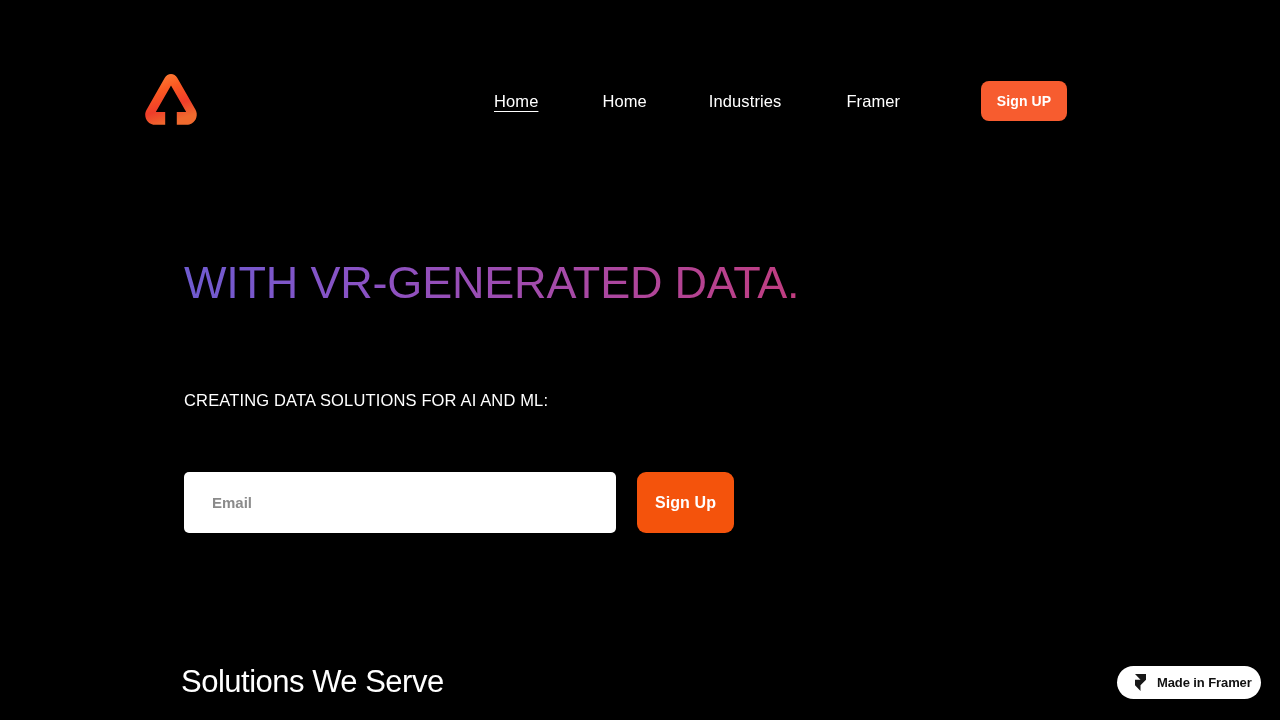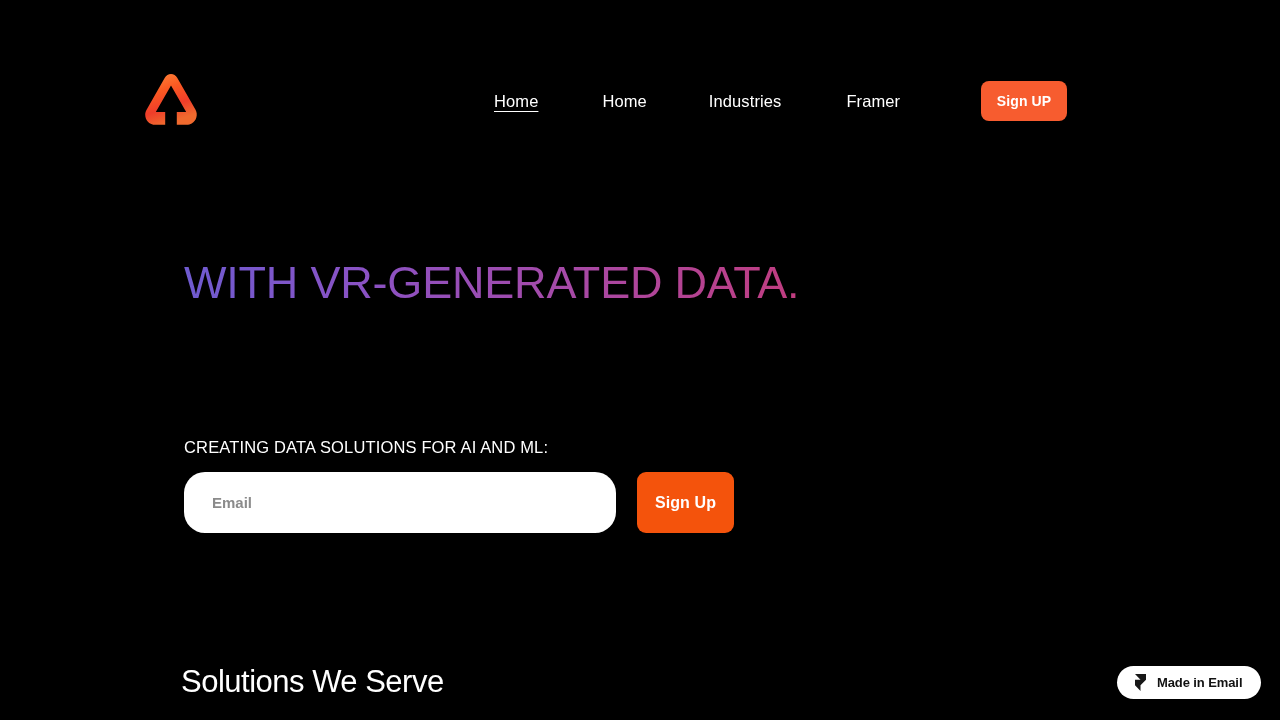--- a/index.html
+++ b/index.html
@@ -83,33 +83,32 @@
   }
 
   .subcopy {
     position:absolute; left:184px; top:385px;
     color:#ffffff;
     font-size:16.5px;
     font-weight:400;
     line-height:30px;
     letter-spacing:0.15px;
     white-space:nowrap;
-    margin-top:47px;
   }
   .subcopy span { display:block; }
 
   
   .signup-form {
     position:absolute; left:184px; top:472px;
     display:flex; align-items:flex-start;
   }
   .email-input {
     width:432px; height:61px;
     background:#ffffff;
-    border:none; border-radius:21px;
+    border:none; border-radius:5px;
     padding:18px 28px;
     font-family:"Liberation Sans", sans-serif;
     font-size:15px;
     color:#222;
     outline:none;
   }
   .email-input::placeholder { color:#8b8b8b; font-weight:bold; font-size:15px; }
   .signup-submit {
     margin-left:21px;
     width:97px; height:61px;
@@ -223,16 +222,16 @@
 
     <h2 class="section-heading">Solutions We Serve</h2>
   </section>
 
   <a class="framer-badge" href="#">
     <span class="fmark">
       <svg viewBox="0 0 13 17" xmlns="http://www.w3.org/2000/svg">
         <path d="M1 0 H12 V5.667 H6.5 L1 0 Z M1 5.667 H12 L6.5 11.333 H1 V5.667 Z M1 11.333 H6.5 V17 L1 11.333 Z" fill="#171717"></path>
       </svg>
     </span>
-    <span class="ftext">Made in Email</span>
+    <span class="ftext">Made in Framer</span>
   </a>
 
 </div>
 
 </body></html>

